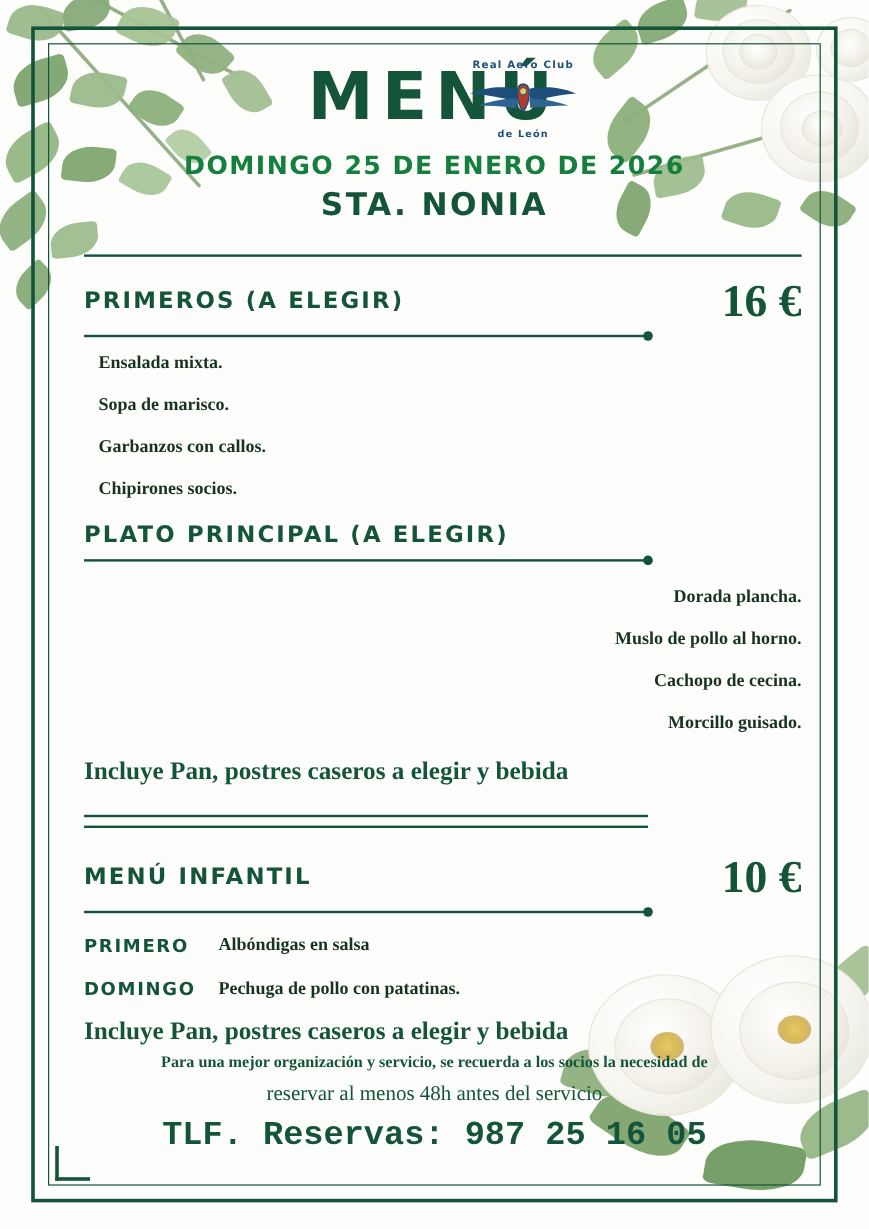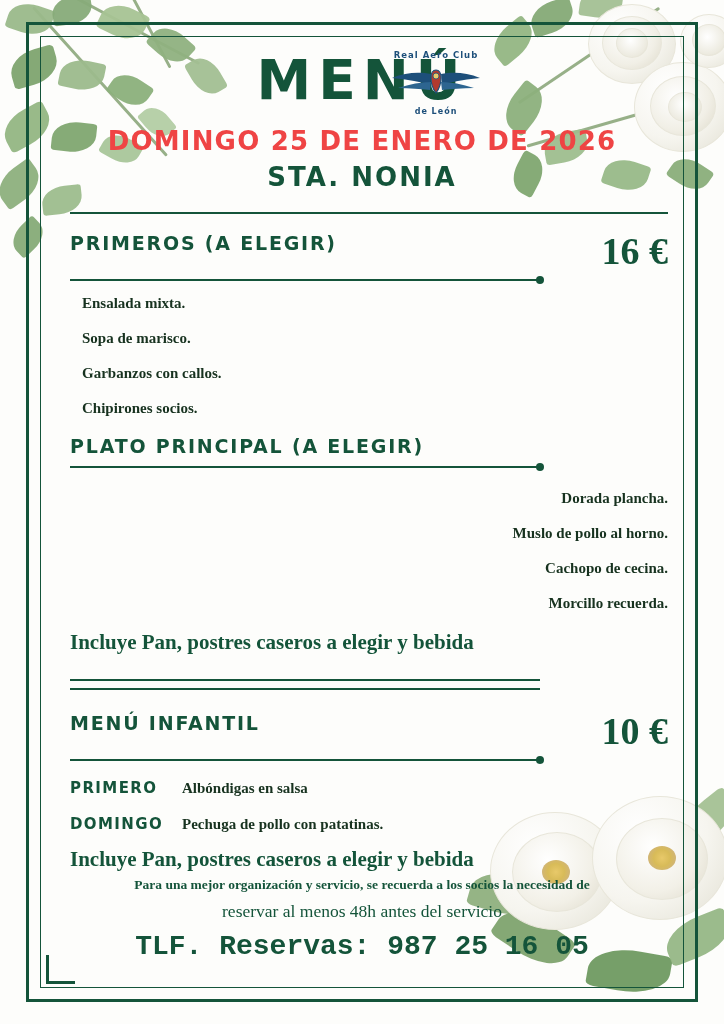--- a/index.html
+++ b/index.html
@@ -94,23 +94,23 @@
     font-weight: bold;
     font-size: 55px;
     letter-spacing: 7px;
     color: #14543a;
     line-height: 1.05;
     margin: 0;
   }
   .subtitle-1 {
     font-family: "DejaVu Sans", sans-serif;
     font-weight: bold;
-    font-size: 26px;
+    font-size: 21px;
     letter-spacing: 1.2px;
-    color: #ef4444;
+    color: #15803d;
     margin-top: 16px;
   }
   .subtitle-2 {
     font-family: "DejaVu Sans", sans-serif;
     font-weight: bold;
     font-size: 26px;
     letter-spacing: 2px;
     color: #14543a;
     margin-top: 6px;
   }
@@ -154,21 +154,21 @@
     top: 212px;
     z-index: 5;
   }
   .divider-top {
     border-top: 2px solid #14543a;
     margin-bottom: 18px;
   }
   .section-head {
     position: relative;
     display: flex;
-    align-items: flex-start;
+    align-items: center;
     justify-content: space-between;
   }
   .section-title {
     font-family: "DejaVu Sans", sans-serif;
     font-weight: bold;
     font-size: 19px;
     letter-spacing: 1.8px;
     color: #14543a;
     white-space: nowrap;
   }
@@ -382,21 +382,21 @@
 
     <div style="margin-top:8px;">
       <div class="section-head">
         <div class="section-title">PLATO PRINCIPAL (A ELEGIR)</div>
       </div>
       <div class="rule-dot" style="width:470px;"></div>
       <ul class="dish-list" style="margin-top:22px;text-align:right;">
         <li>Dorada plancha.</li>
         <li>Muslo de pollo al horno.</li>
         <li>Cachopo de cecina.</li>
-        <li>Morcillo recuerda.</li>
+        <li>Morcillo guisado.</li>
       </ul>
       <div class="includes">Incluye Pan, postres caseros a elegir y bebida</div>
     </div>
 
     <div class="double-rule" style="width:470px;">
       <div></div>
       <div></div>
     </div>
 
     <div>

